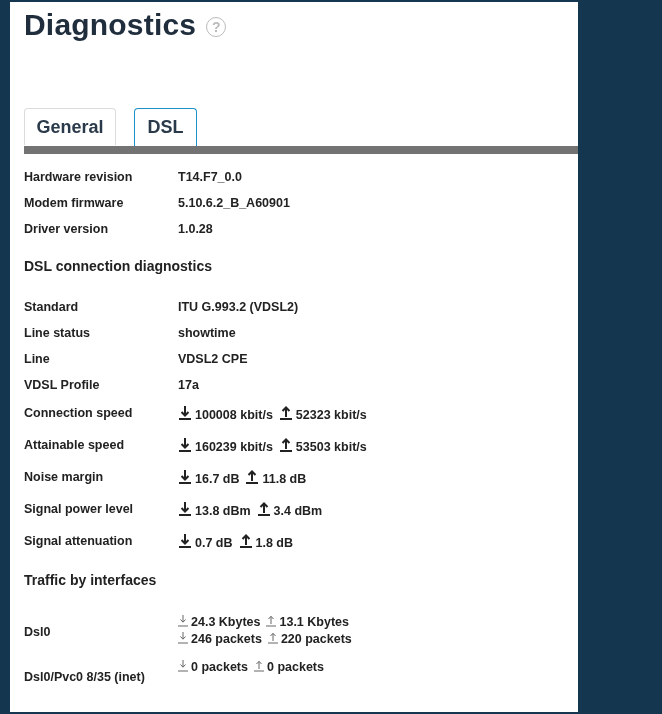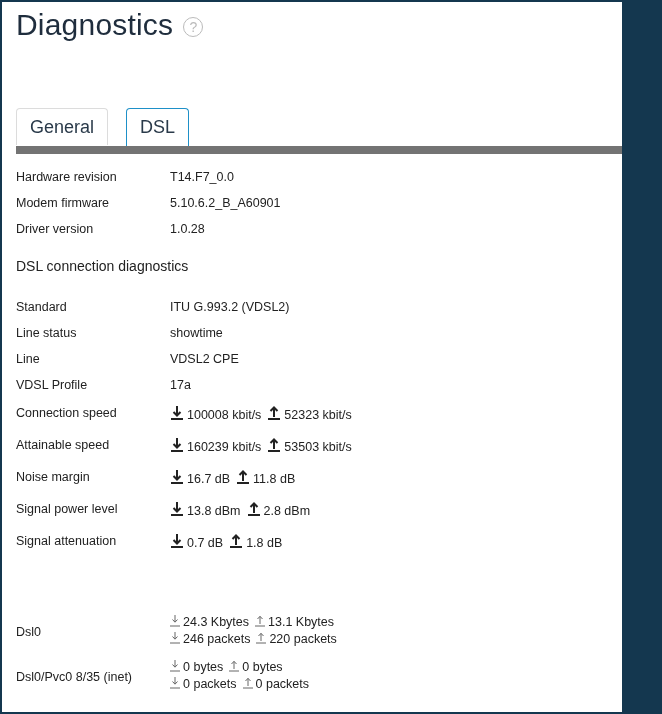--- a/index.html
+++ b/index.html
@@ -3,22 +3,22 @@
 <meta charset="utf-8">
 <style>
   html, body { margin:0; padding:0; }
   body {
     width:662px; height:714px; overflow:hidden;
     background:#14374f;
     font-family:"Liberation Sans", sans-serif;
     color:#222;
   }
   .page {
-    position:absolute; left:2px; top:2px; width:620px; height:710px;
-    background:#fff; overflow:hidden;
+    position:absolute; left:10px; top:2px; width:568px; height:710px;
+    background:#fff; overflow:hidden;font-weight:bold;
   }
   .title-row { position:absolute; left:14px; top:6px; display:flex; align-items:center; }
   .title { font-size:30px; color:#1f2d3d; letter-spacing:0.2px; }
   .help-icon {
     margin-left:10px; width:20px; height:20px; border:1.5px solid #bbb; border-radius:50%;
     color:#bbb; font-size:14px; display:flex; align-items:center; justify-content:center;
     box-sizing:border-box; margin-top:4px;
   }
   .desc { position:absolute; left:14px; top:58px; width:630px; font-size:13px; line-height:17px; color:#222; }
   .tabs { position:absolute; left:14px; top:106px; width:636px; height:38px; border-bottom:8px solid #737373;padding-left:45px; }
@@ -121,34 +121,35 @@
           </svg></span><span>11.8 dB</span>
     </span>
   </div>
   <div class="row" style="top:500px">
     <span class="label">Signal power level</span>
     <span class="value">
       <span class="arrow"><svg width="14" height="14" viewBox="0 0 14 14">
             <path d="M7 0v9M3.5 6L7 9.5 10.5 6M1 13h12" stroke="#222" stroke-width="2" fill="none"></path>
           </svg></span><span class="speed-val">13.8 dBm</span><span class="arrow"><svg width="14" height="14" viewBox="0 0 14 14">
             <path d="M7 11V2M3.5 5L7 1.5 10.5 5M1 13h12" stroke="#222" stroke-width="2" fill="none"></path>
-          </svg></span><span>2.8 dBm</span>
+          </svg></span><span>3.4 dBm</span>
     </span>
   </div>
   <div class="row" style="top:532px">
     <span class="label">Signal attenuation</span>
     <span class="value">
       <span class="arrow"><svg width="14" height="14" viewBox="0 0 14 14">
             <path d="M7 0v9M3.5 6L7 9.5 10.5 6M1 13h12" stroke="#222" stroke-width="2" fill="none"></path>
           </svg></span><span class="speed-val">0.7 dB</span><span class="arrow"><svg width="14" height="14" viewBox="0 0 14 14">
             <path d="M7 11V2M3.5 5L7 1.5 10.5 5M1 13h12" stroke="#222" stroke-width="2" fill="none"></path>
           </svg></span><span>1.8 dB</span>
     </span>
   </div>
 
+  <div class="section" style="top:570px">Traffic by interfaces</div>
 
   <div class="traffic" style="top:612px">
     <span class="label" style="top:11px">Dsl0</span>
     <div class="lines">
       <div><span class="small-arrow"><svg width="10" height="12" viewBox="0 0 10 12">
               <path d="M5 0v7M2.5 4.5L5 7.2 7.5 4.5M0 11h10" stroke="#666" stroke-width="1" fill="none"></path>
             </svg></span><span>24.3 Kbytes</span><span class="gap"></span><span class="small-arrow"><svg width="10" height="12" viewBox="0 0 10 12">
               <path d="M5 9V1.5M2.5 4L5 1.3 7.5 4M0 11h10" stroke="#666" stroke-width="1" fill="none"></path>
             </svg></span><span>13.1 Kbytes</span></div>
       <div><span class="small-arrow"><svg width="10" height="12" viewBox="0 0 10 12">
@@ -156,23 +157,18 @@
             </svg></span><span>246 packets</span><span class="gap"></span><span class="small-arrow"><svg width="10" height="12" viewBox="0 0 10 12">
               <path d="M5 9V1.5M2.5 4L5 1.3 7.5 4M0 11h10" stroke="#666" stroke-width="1" fill="none"></path>
             </svg></span><span>220 packets</span></div>
     </div>
   </div>
   <div class="traffic" style="top:657px">
     <span class="label" style="top:11px">Dsl0/Pvc0 8/35 (inet)</span>
     <div class="lines">
       <div><span class="small-arrow"><svg width="10" height="12" viewBox="0 0 10 12">
               <path d="M5 0v7M2.5 4.5L5 7.2 7.5 4.5M0 11h10" stroke="#666" stroke-width="1" fill="none"></path>
-            </svg></span><span>0 bytes</span><span class="gap"></span><span class="small-arrow"><svg width="10" height="12" viewBox="0 0 10 12">
-              <path d="M5 9V1.5M2.5 4L5 1.3 7.5 4M0 11h10" stroke="#666" stroke-width="1" fill="none"></path>
-            </svg></span><span>0 bytes</span></div>
-      <div><span class="small-arrow"><svg width="10" height="12" viewBox="0 0 10 12">
-              <path d="M5 0v7M2.5 4.5L5 7.2 7.5 4.5M0 11h10" stroke="#666" stroke-width="1" fill="none"></path>
             </svg></span><span>0 packets</span><span class="gap"></span><span class="small-arrow"><svg width="10" height="12" viewBox="0 0 10 12">
               <path d="M5 9V1.5M2.5 4L5 1.3 7.5 4M0 11h10" stroke="#666" stroke-width="1" fill="none"></path>
             </svg></span><span>0 packets</span></div>
     </div>
   </div>
 </div>
 
 </body></html>

